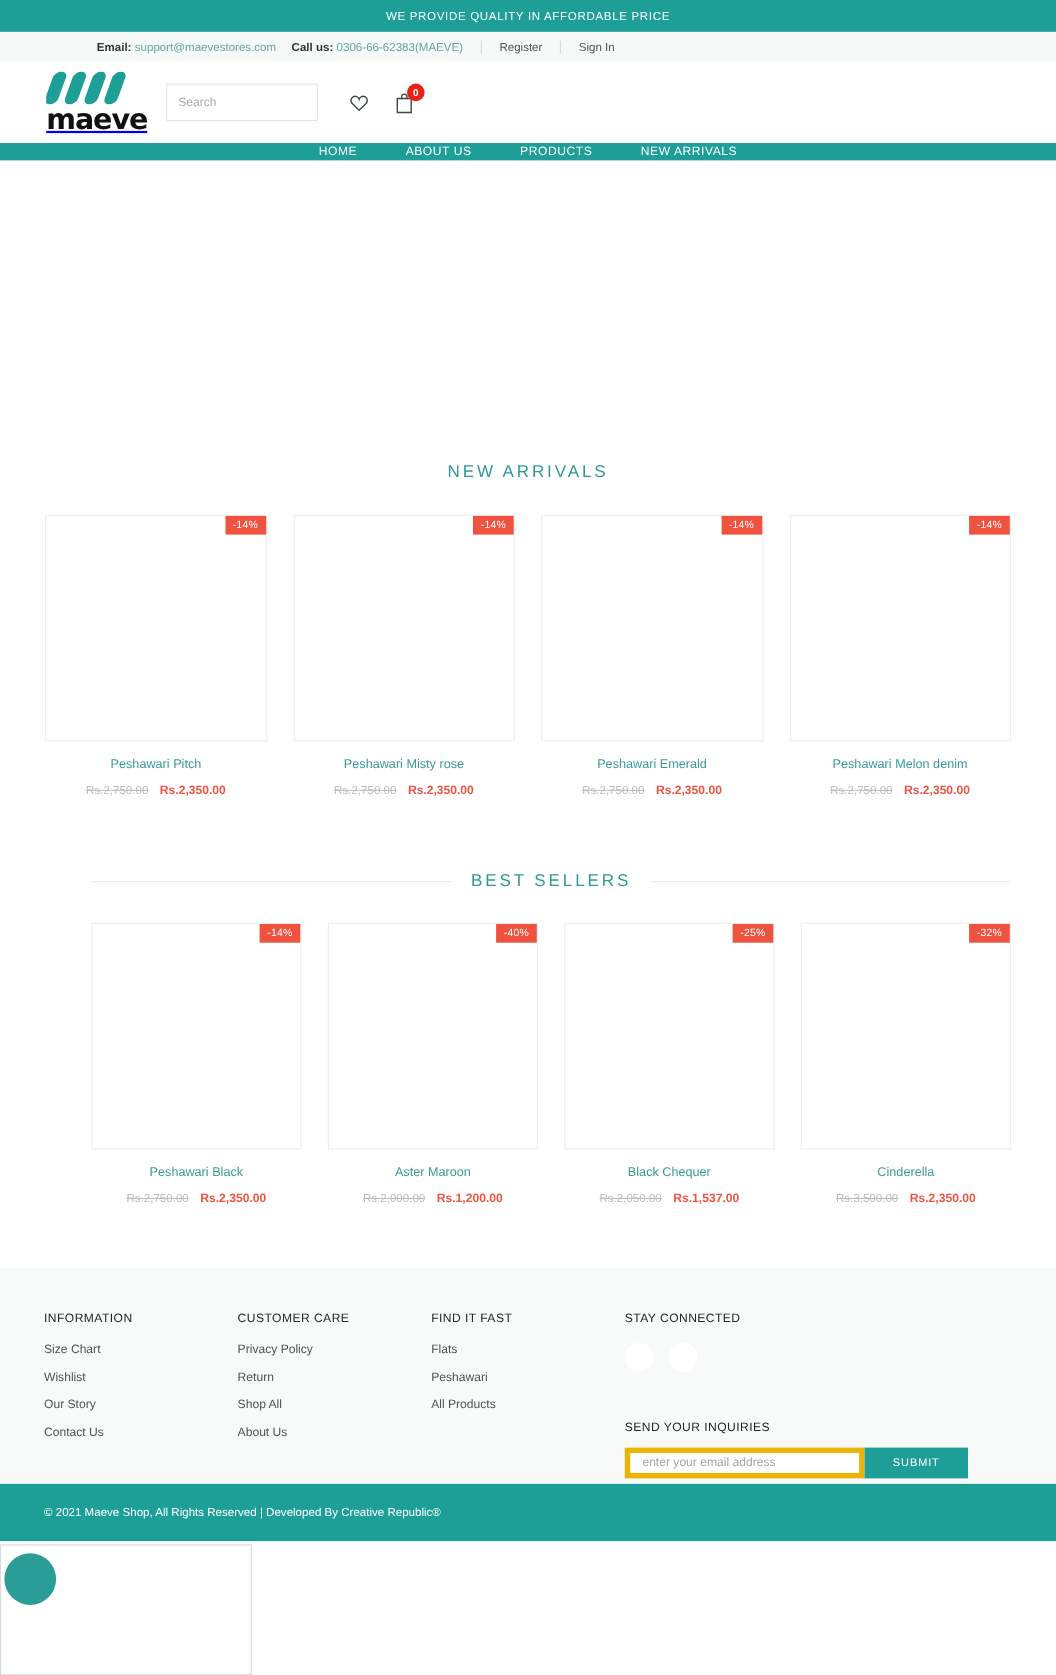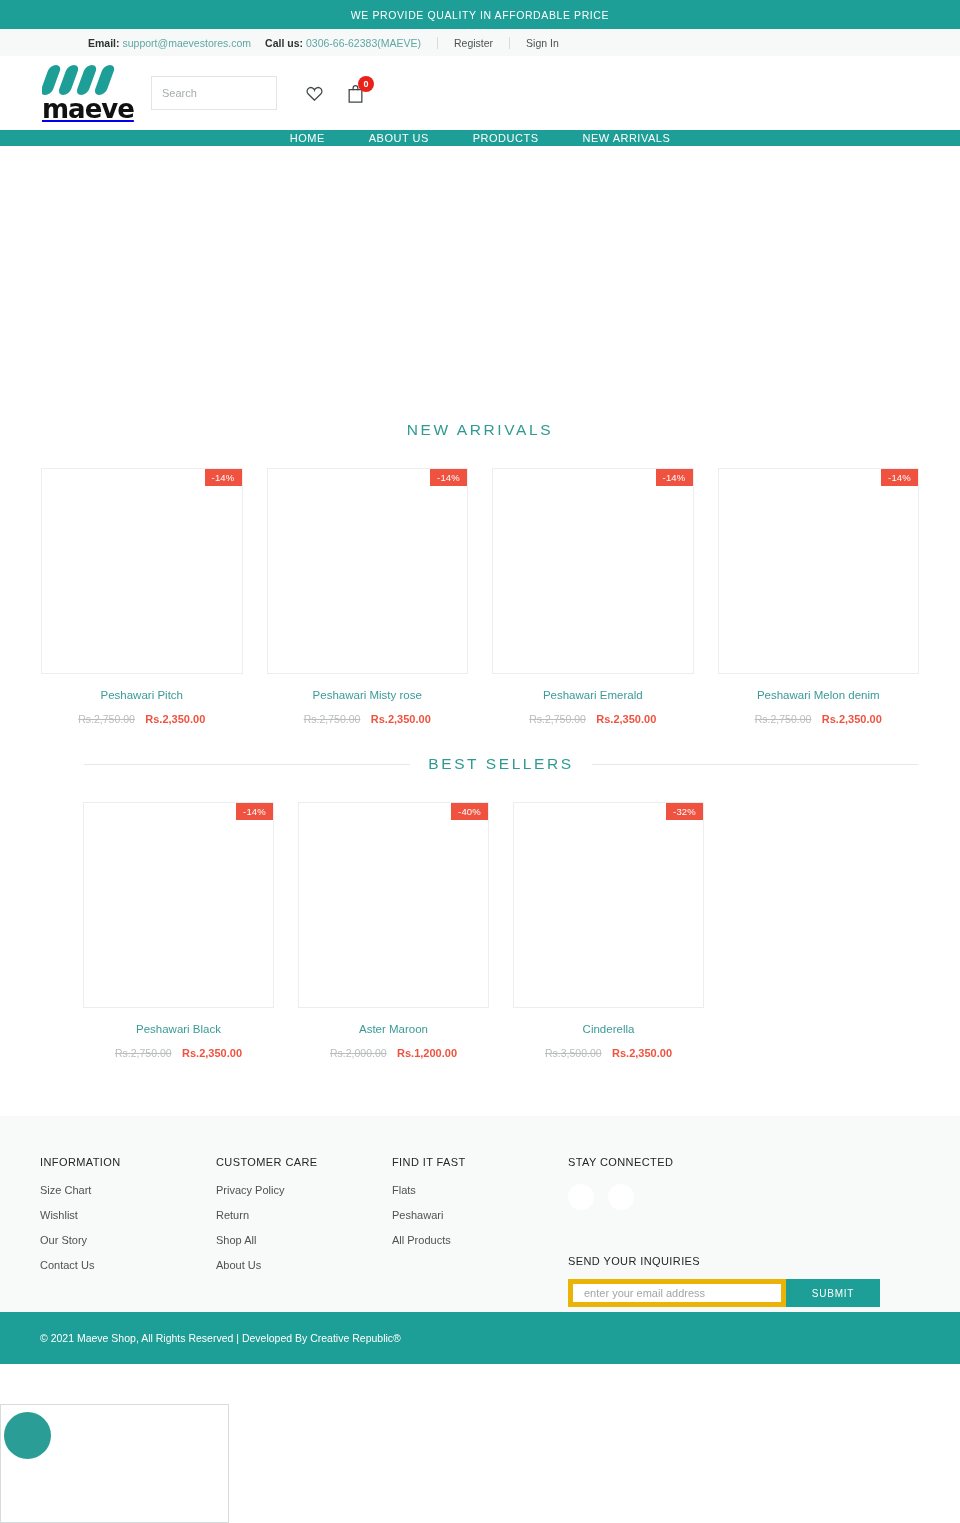--- a/index.html
+++ b/index.html
@@ -58,21 +58,21 @@
     font-size: 26px;
     font-weight: 700;
     letter-spacing: -1px;
     color: #111111;
     line-height: 1;
     margin-top: 1px;
     font-family: "DejaVu Sans", sans-serif;
   }
 
   .search-wrap {
-    width: 126px; height: 34px;
+    width: 138px; height: 34px;
     border: 1px solid #e3e5e5;
     background:#fff;
     display: flex; align-items: center;
     padding: 0 8px 0 10px;
     margin-right: 28px;
   }
   .search-input {
     border: none; outline: none; flex: 1;
     font-size: 11px; color: #8b9391;
     font-family: "Liberation Sans", sans-serif;
@@ -319,21 +319,21 @@
         </div>
         <div class="p-name">Peshawari Melon denim</div>
         <div class="p-prices">
           <span class="p-old">Rs.2,750.00</span>
           <span class="p-new">Rs.2,350.00</span>
         </div>
       </div>
     </div>
   </div>
 
-  <div style="margin-top:28px;padding-left:42px;">
+  <div style="margin-top:65px;padding-left:42px;">
     <div class="section-title-rule">
       <span class="rule"></span>
       <span class="section-title">BEST SELLERS</span>
       <span class="rule"></span>
     </div>
 
     <div class="grid" style="margin-top:29px;">
       <div class="card">
         <div class="thumb">
           <span class="badge">-14%</span>
@@ -345,20 +345,30 @@
         </div>
       </div>
       <div class="card">
         <div class="thumb">
           <span class="badge">-40%</span>
         </div>
         <div class="p-name">Aster Maroon</div>
         <div class="p-prices">
           <span class="p-old">Rs.2,000.00</span>
           <span class="p-new">Rs.1,200.00</span>
+        </div>
+      </div>
+      <div class="card">
+        <div class="thumb">
+          <span class="badge">-25%</span>
+        </div>
+        <div class="p-name">Black Chequer</div>
+        <div class="p-prices">
+          <span class="p-old">Rs.2,050.00</span>
+          <span class="p-new">Rs.1,537.00</span>
         </div>
       </div>
       <div class="card">
         <div class="thumb">
           <span class="badge">-32%</span>
         </div>
         <div class="p-name">Cinderella</div>
         <div class="p-prices">
           <span class="p-old">Rs.3,500.00</span>
           <span class="p-new">Rs.2,350.00</span>

